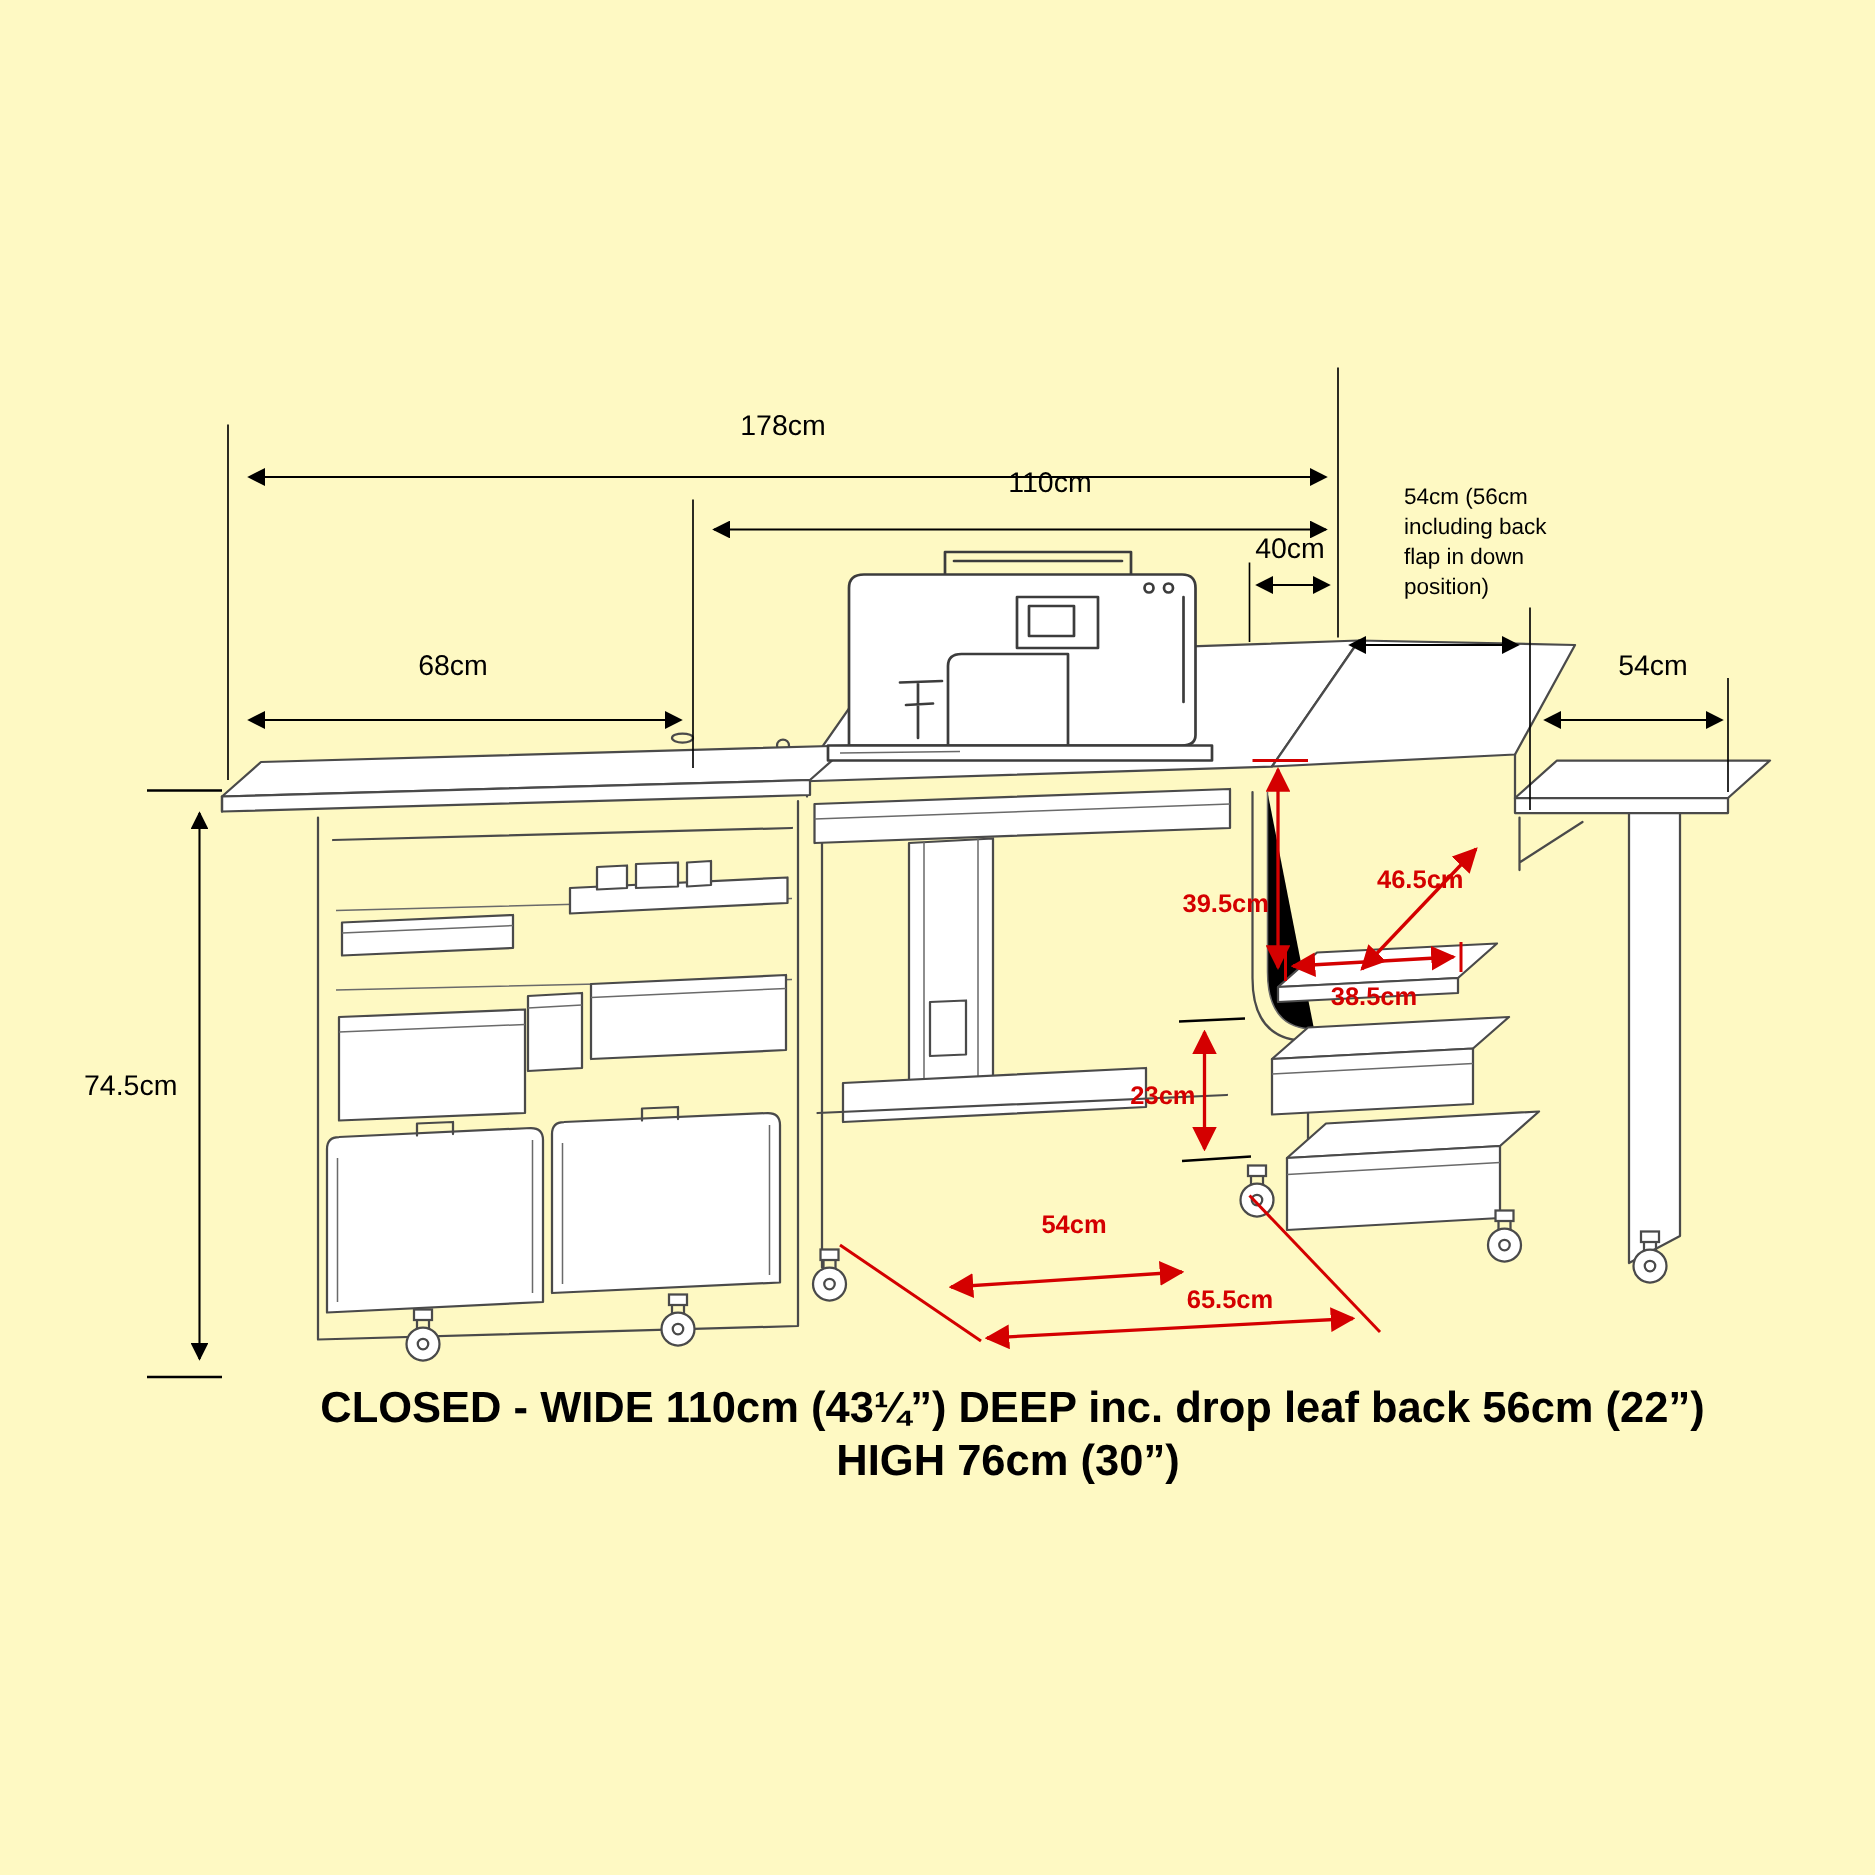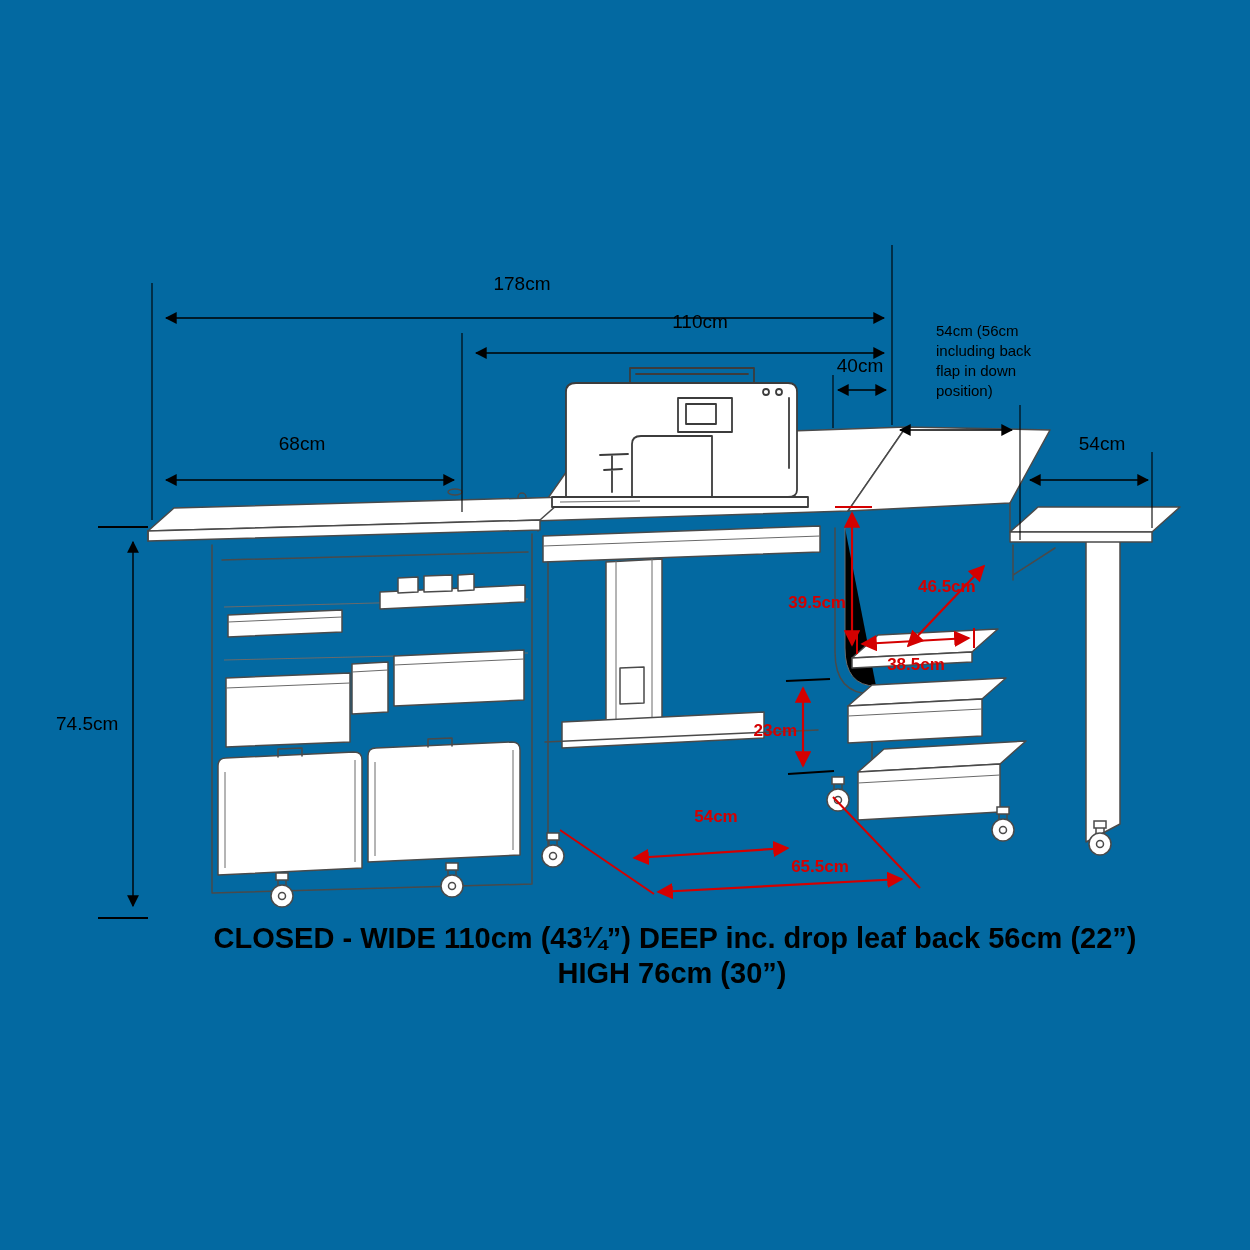--- a/index.html
+++ b/index.html
@@ -1,16 +1,16 @@
 <!DOCTYPE html>
 <html style="--red: #d40000; --outline: #4a4a4a; --dimension: #000000; --background: #ffffff;"><head>
 <meta charset="utf-8">
 <style>
   html,body{margin:0;padding:0;background:#fff}
-  .stage{width:1250px;height:1250px;position:relative;background:#0369a1;font-family:"Liberation Sans",sans-serif;overflow:hidden}
+  .stage{width:1250px;height:1250px;position:relative;background:#fef9c3;font-family:"Liberation Sans",sans-serif;overflow:hidden}
   svg{display:block}
   .ln{stroke:#4a4a4a;stroke-width:1.5;fill:none;stroke-linejoin:round;stroke-linecap:round}
   .face{stroke:#4a4a4a;stroke-width:1.5;fill:#fff;stroke-linejoin:round}
   .thin{stroke:#6a6a6a;stroke-width:1}
   .mln{stroke:#3c3c3c;stroke-width:1.8;fill:none;stroke-linejoin:round;stroke-linecap:round}
   .mface{stroke:#3c3c3c;stroke-width:1.8;fill:#fff;stroke-linejoin:round}
   .dim{stroke:#000;stroke-width:1.4;fill:none}
   .ext{stroke:#000;stroke-width:1.1;fill:none}
   .tick{stroke:#000;stroke-width:1.8;fill:none}
   .rdim{stroke:var(--red,#d40000);stroke-width:2.2;fill:none}

